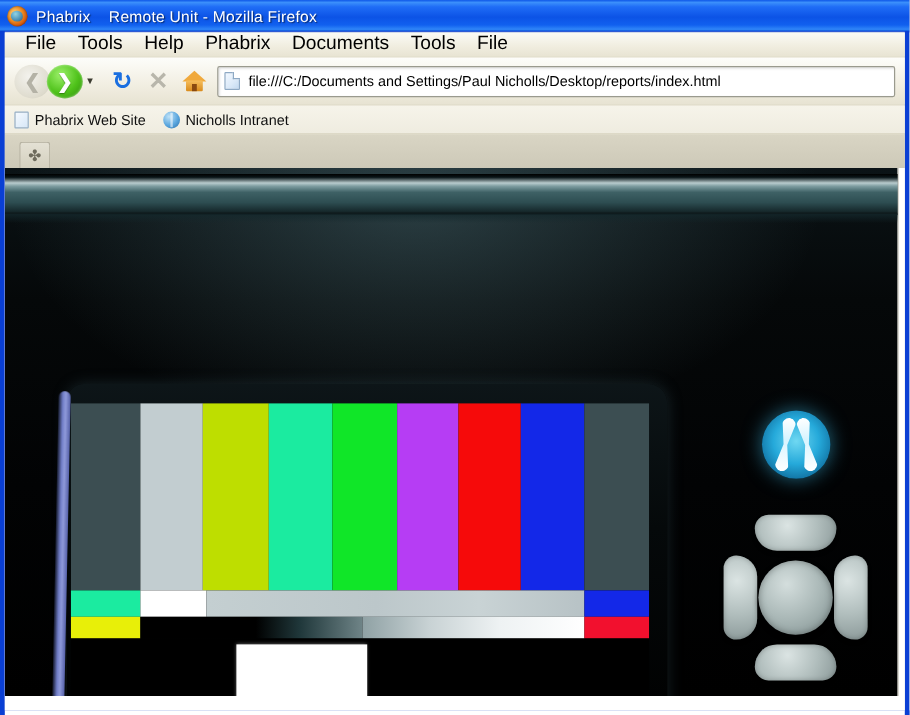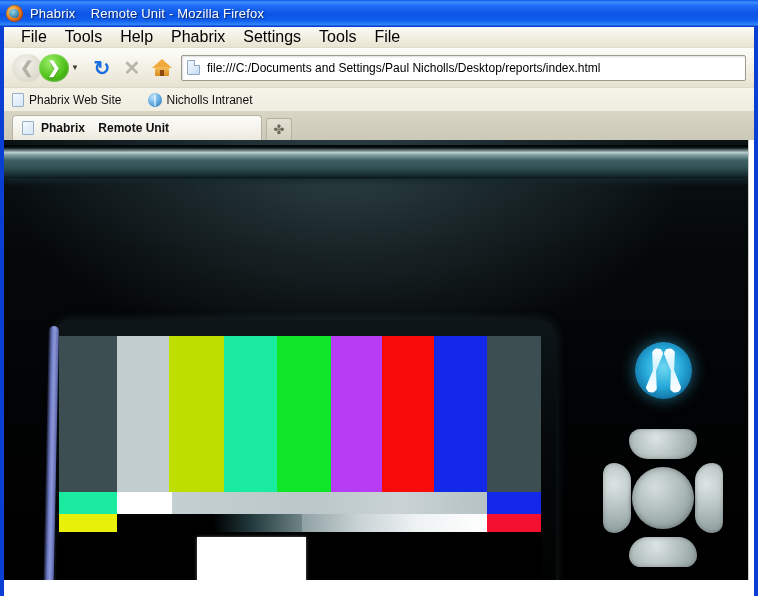--- a/index.html
+++ b/index.html
@@ -165,21 +165,20 @@
   }
 
   
   .bookmarks {
     position: absolute;
     left: 4px; top: 88px; width: 750px; height: 24px;
     background: linear-gradient(180deg,#f6f4ea 0%,#efece0 100%);
     display: flex; align-items: center;
     padding-left: 8px;
     border-bottom: 1px solid #d9d5c3;
-    gap: 12px;
   }
   .bm { display: flex; align-items: center; margin-right: 14px; }
   .bm-label { font-size: 12px; color: #101010; margin-left: 5px; }
   .bm-doc {
     width: 12px; height: 14px;
     background: linear-gradient(135deg,#f4f9ff,#d7e7f7);
     border: 1px solid #95afc8; border-radius: 1px;
   }
   .bm-globe {
     width: 14px; height: 14px; border-radius: 50%;
@@ -344,21 +343,21 @@
   <div class="titlebar">
     <div class="fox-icon"></div>
     <div class="title-text">Phabrix    Remote Unit - Mozilla Firefox</div>
   </div>
 
   <div class="menubar">
     <div class="menu-item">File</div>
     <div class="menu-item">Tools</div>
     <div class="menu-item">Help</div>
     <div class="menu-item">Phabrix</div>
-    <div class="menu-item">Settings</div>
+    <div class="menu-item">Documents</div>
     <div class="menu-item">Tools</div>
     <div class="menu-item">File</div>
   </div>
 
   <div class="navbar">
     <div class="nav-back">❮</div>
     <div class="nav-fwd">❯</div>
     <div class="nav-drop">▼</div>
     <div class="nav-btn">
       <span class="icon-reload">↻</span>
@@ -384,24 +383,20 @@
       <span class="bm-doc"></span>
       <span class="bm-label">Phabrix Web Site</span>
     </div>
     <div class="bm">
       <span class="bm-globe"></span>
       <span class="bm-label">Nicholls Intranet</span>
     </div>
   </div>
 
   <div class="tabstrip">
-    <div class="tab">
-      <span class="bm-doc"></span>
-      <span class="tab-label">Phabrix    Remote Unit</span>
-    </div>
     <div class="newtab">✤</div>
   </div>
 
   <div class="viewport">
     <div class="unit">
 
       <div class="chassis-top"></div>
 
       <div class="bezel-shell"></div>
       <div class="bezel-left-strip"></div>

